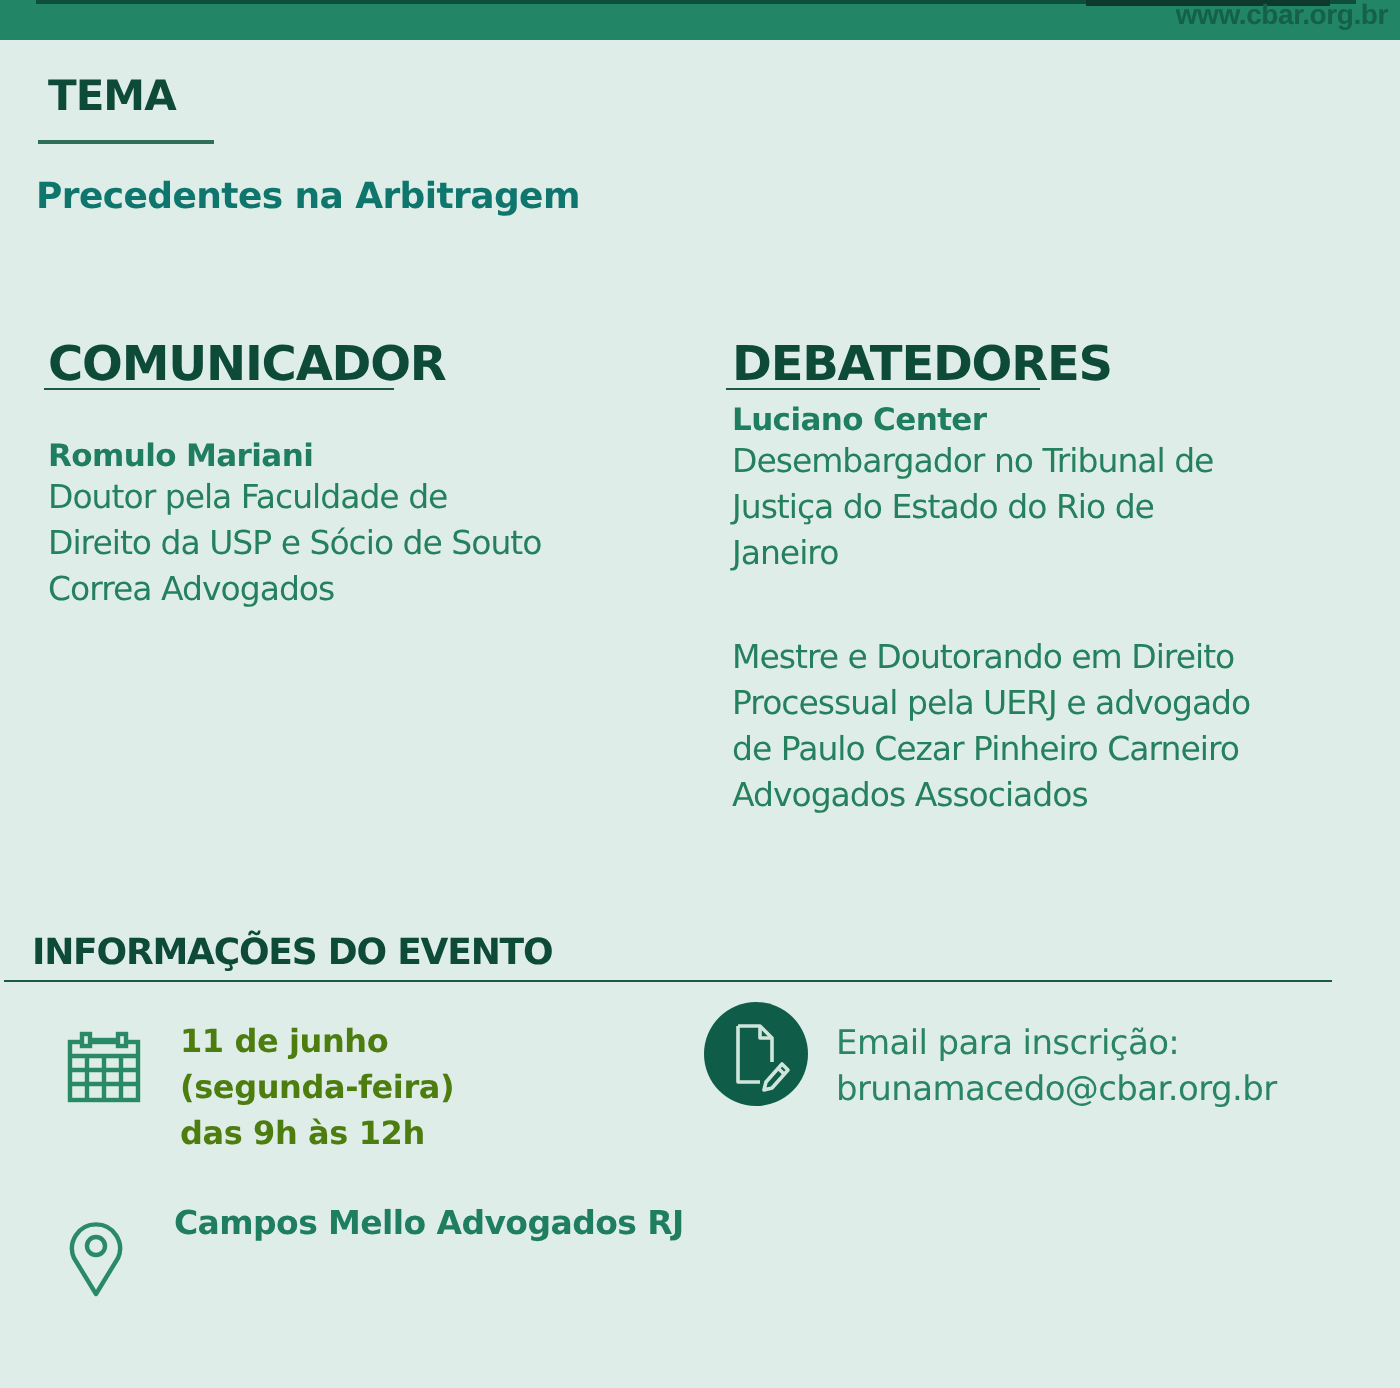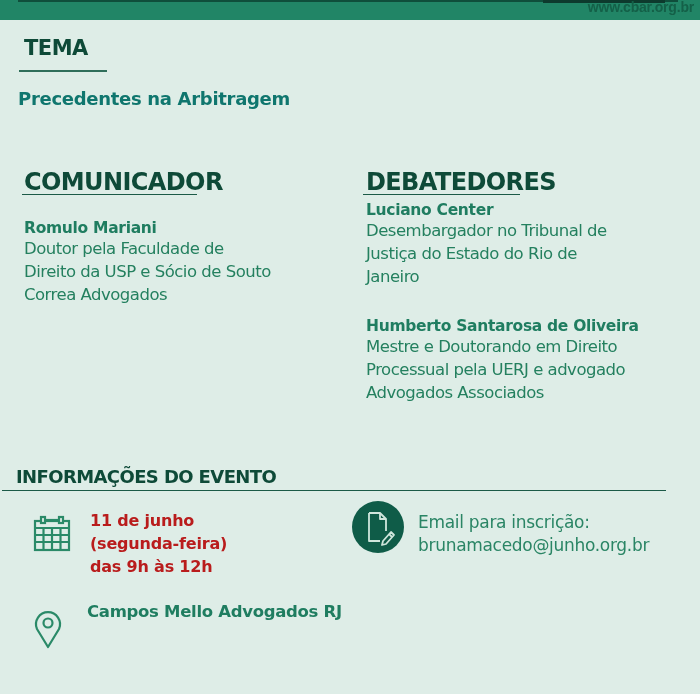--- a/index.html
+++ b/index.html
@@ -38,21 +38,21 @@
     .tema-text {
       left: 18px; top: 88px; font-size: 18px; font-weight: bold; color: #0f766e;
       letter-spacing: -0.3px;
     }
     .sec-title { font-size: 24px; letter-spacing: -0.6px; }
     .name { font-size: 15.5px; font-weight: bold; color: #1f7d60; letter-spacing: -0.3px; }
     .desc { font-size: 16.5px; color: #24805f; line-height: 23px; letter-spacing: -0.5px; font-weight: normal; }
     .person { position: absolute; }
     .info-title { left: 16px; top: 466px; font-size: 18px; letter-spacing: -0.6px; }
     .info-rule { left: 2px; top: 490px; width: 664px; height: 1px; background: #1b5a47; }
-    .date-text { left: 90px; top: 509px; font-size: 16px; font-weight: bold; color: #b91c1c; line-height: 23px; letter-spacing: -0.2px; }
+    .date-text { left: 90px; top: 509px; font-size: 16px; font-weight: bold; color: #4d7c0f; line-height: 23px; letter-spacing: -0.2px; }
     .email-circle {
       left: 352px; top: 501px; width: 52px; height: 52px; border-radius: 50%;
       background: #0f5c48;
     }
     .email-text { left: 418px; top: 511px; font-size: 17px; color: #2a8565; line-height: 23px; letter-spacing: -0.3px; }
     .venue { left: 87px; top: 602px; }
     .venue .name { font-size: 16.5px; }
   </style>
 </head>
 <body>
@@ -82,24 +82,24 @@
 <div class="rule" style="left:363px; top:194px; width:157px;"></div>
 <div class="person" style="left:366px; top:201px;">
   <div class="name">Luciano Center</div>
   <div class="desc">
     <div>Desembargador no Tribunal de</div>
     <div>Justiça do Estado do Rio de</div>
     <div>Janeiro</div>
   </div>
 </div>
 <div class="person" style="left:366px; top:317px;">
-  <div class="name">Humberto Santarosa de Oliveira</div>
   <div class="desc">
     <div>Mestre e Doutorando em Direito</div>
     <div>Processual pela UERJ e advogado</div>
+    <div>de Paulo Cezar Pinheiro Carneiro</div>
     <div>Advogados Associados</div>
   </div>
 </div>
 
 <div class="abs h-dark info-title">INFORMAÇÕES DO EVENTO</div>
 <div class="rule info-rule"></div>
 
 <div class="abs" style="left:33px; top:515px; width:40px; height:38px;">
   <svg width="40" height="38" viewBox="0 0 40 38">
     <g fill="none" stroke="#2a8a68" stroke-width="2.2">
@@ -128,21 +128,21 @@
       <path d="M17 12 H28 L34 18 V30"></path>
       <path d="M28 12 V18 H34"></path>
       <path d="M17 12 V40 H28"></path>
       <path d="M31 40 L39 31 L42 34 L34 43 L30 44 Z"></path>
       <line x1="37" y1="33" x2="40" y2="36"></line>
     </g>
   </svg>
 </div>
 <div class="abs email-text">
   <div>Email para inscrição:</div>
-  <div>brunamacedo@junho.org.br</div>
+  <div>brunamacedo@cbar.org.br</div>
 </div>
 
 <div class="abs" style="left:33px; top:609px; width:30px; height:40px;">
   <svg width="30" height="40" viewBox="0 0 30 40">
     <g fill="none" stroke="#2a8a68" stroke-width="2.2">
       <path d="M15 38 L4 20 A12 12 0 1 1 26 20 Z" stroke-linejoin="round"></path>
       <circle cx="15" cy="14" r="4.5"></circle>
     </g>
   </svg>
 </div>

